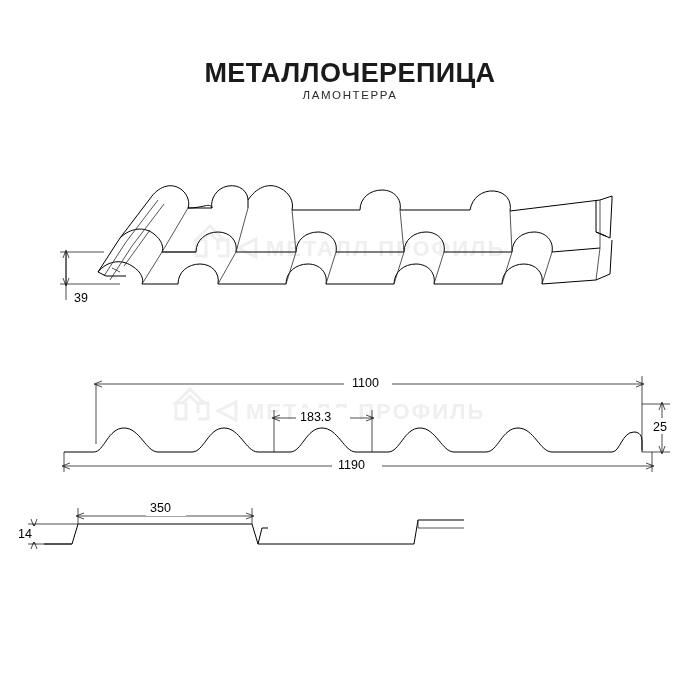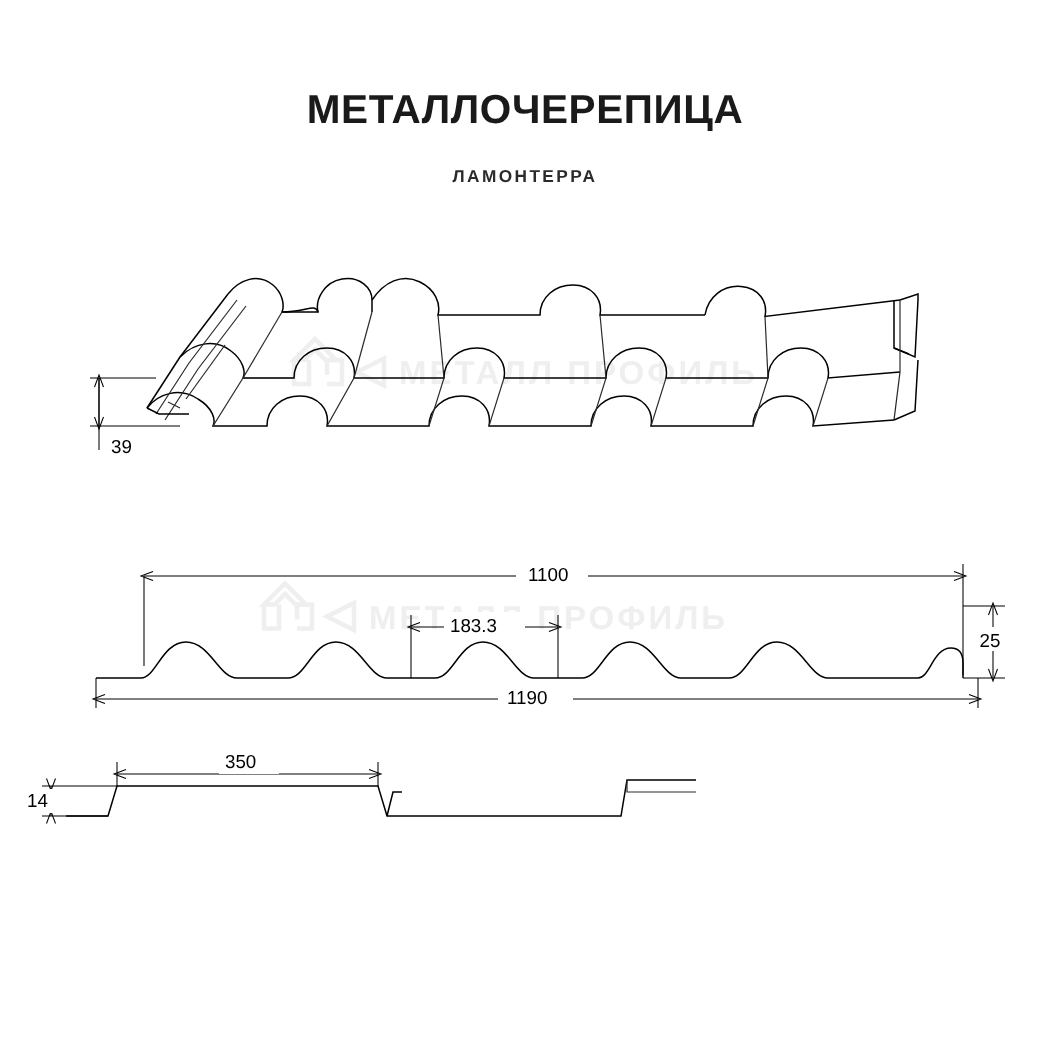--- a/index.html
+++ b/index.html
@@ -31,24 +31,24 @@
   }
   .title-main {
     font-size: 27px;
     font-weight: bold;
     letter-spacing: 0.4px;
     color: #1a1a1a;
     line-height: 30px;
   }
   .title-sub {
     font-size: 11.5px;
-    font-weight: bold;
+    font-weight: normal;
     letter-spacing: 1.6px;
     color: #2b2b2b;
-    margin-top: 24px;
+    margin-top: 1px;
   }
   svg {
     position: absolute;
     left: 0;
     top: 0;
     overflow: visible;
   }
   .ln {
     fill: none;
     stroke: #000000;

